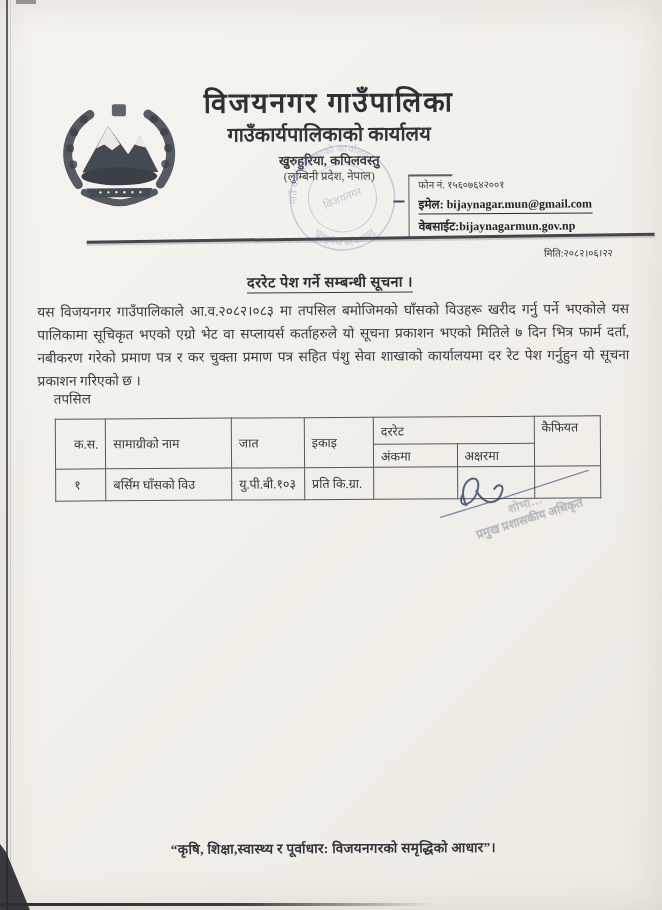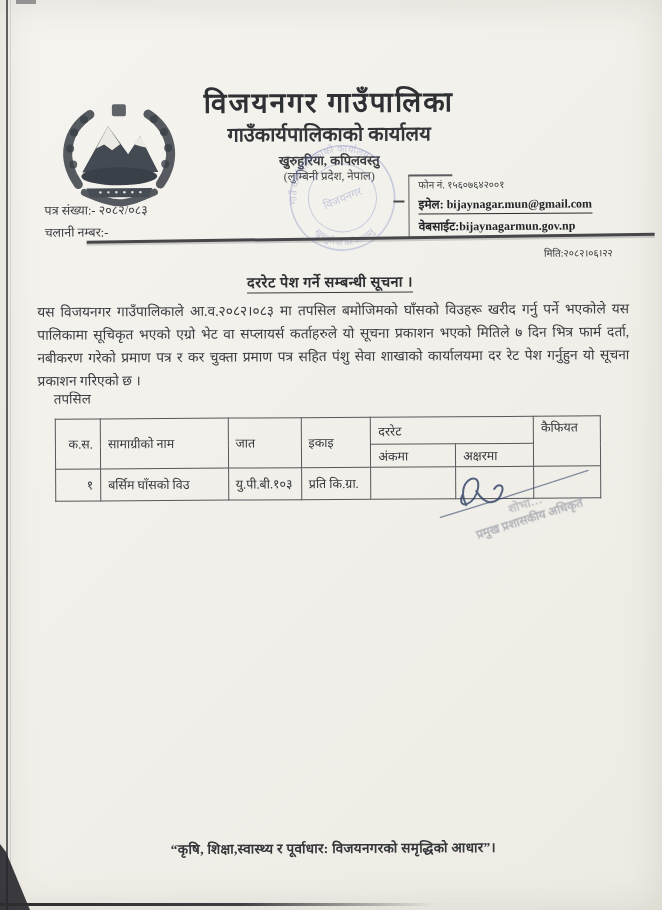--- a/index.html
+++ b/index.html
@@ -47,21 +47,21 @@
   .subject span{font-size:14.5px;font-weight:bold;color:#2e2f33;border-bottom:1.5px solid #3a3b3f;
     padding-bottom:2px;letter-spacing:.5px;}
   .para{position:absolute;left:38px;top:299px;width:592px;font-size:13.8px;line-height:23px;
     text-align:justify;color:#3a3b40;}
   .tapsil{position:absolute;left:38px;top:388px;font-size:13.5px;color:#3a3b40;margin-left:16px;}
   
   table.rate{position:absolute;left:55px;top:417px;width:546px;border-collapse:collapse;
     font-size:12.5px;color:#333539;}
   table.rate th,table.rate td{border:1px solid #57575c;font-weight:normal;text-align:left;
     padding:2px 7px;background:transparent;}
-  table.rate .c-sn{text-align:right;padding-left:4px;}
+  table.rate .c-sn{text-align:left;padding-left:18px;}
   table.rate .top{vertical-align:top;}
   table.rate tr.hdr1 th{height:22px;}
   table.rate tr.hdr2 th{height:18px;margin-top:20px;}
   table.rate tr.datarow td{height:27px;}
   
   .sig{position:absolute;left:428px;top:462px;width:170px;height:70px;}
   .sigstamp{position:absolute;left:432px;top:498px;width:190px;transform:rotate(-17deg);
     color:#7d8292;font-size:12px;line-height:15px;text-align:center;opacity:.55;
     filter:blur(.3px);font-weight:bold;}
   .sigstamp .l1{opacity:.8;}
@@ -137,24 +137,20 @@
     </div>
 
     <div class="contact">
       <div class="tick"></div>
       <div class="dash"></div>
       <div class="c-phone">फोन नं. १५६०७६४२००१</div>
       <div><span class="c-mail"><span>इमेल:</span> <span>bijaynagar.mun@gmail.com</span></span></div>
       <div class="c-web"><span>वेबसाईट:</span><span>bijaynagarmun.gov.np</span></div>
     </div>
 
-    <div class="refs">
-      <div><span>पत्र संख्या:-</span> <span>२०८२/०८३</span></div>
-      <div><span>चलानी नम्बर:-</span> <span></span></div>
-    </div>
 
     <div class="hrule"></div>
 
     <div class="date">मिति:२०८२।०६।२२</div>
     <div class="subject"><span>दररेट पेश गर्ने सम्बन्धी सूचना  ।</span></div>
     <div class="para">यस विजयनगर गाउँपालिकाले आ.व.२०८२।०८३ मा तपसिल बमोजिमको घाँसको विउहरू खरीद गर्नु पर्ने भएकोले यस पालिकामा सूचिकृत भएको एग्रो भेट वा सप्लायर्स कर्ताहरुले यो सूचना प्रकाशन भएको मितिले ७ दिन भित्र फार्म दर्ता, नबीकरण गरेको प्रमाण पत्र र कर चुक्ता प्रमाण पत्र सहित पंशु सेवा शाखाको कार्यालयमा दर रेट पेश गर्नुहुन यो सूचना प्रकाशन गरिएको छ ।</div>
     <div class="tapsil">तपसिल</div>
 
     <table class="rate">
       <colgroup>

